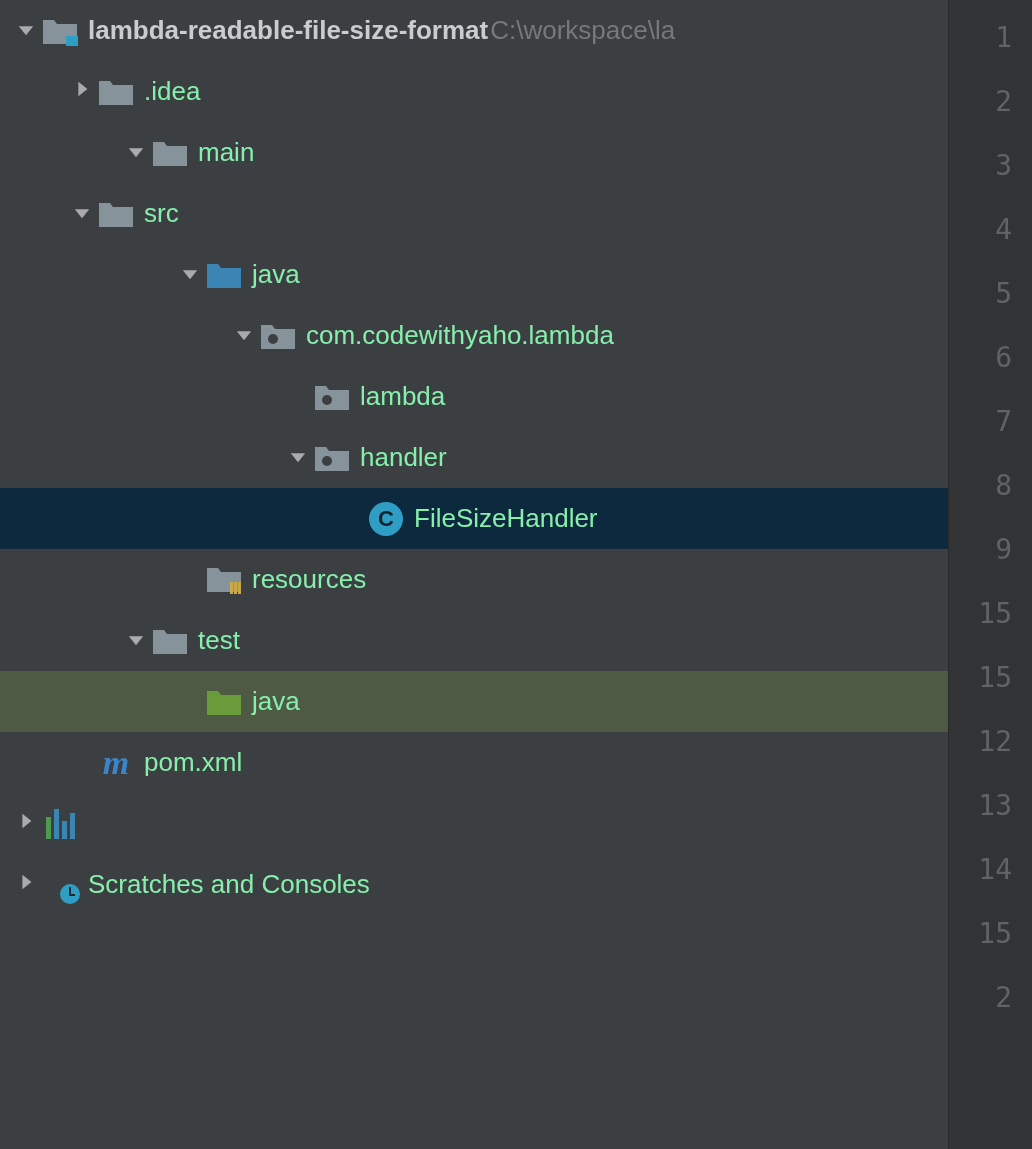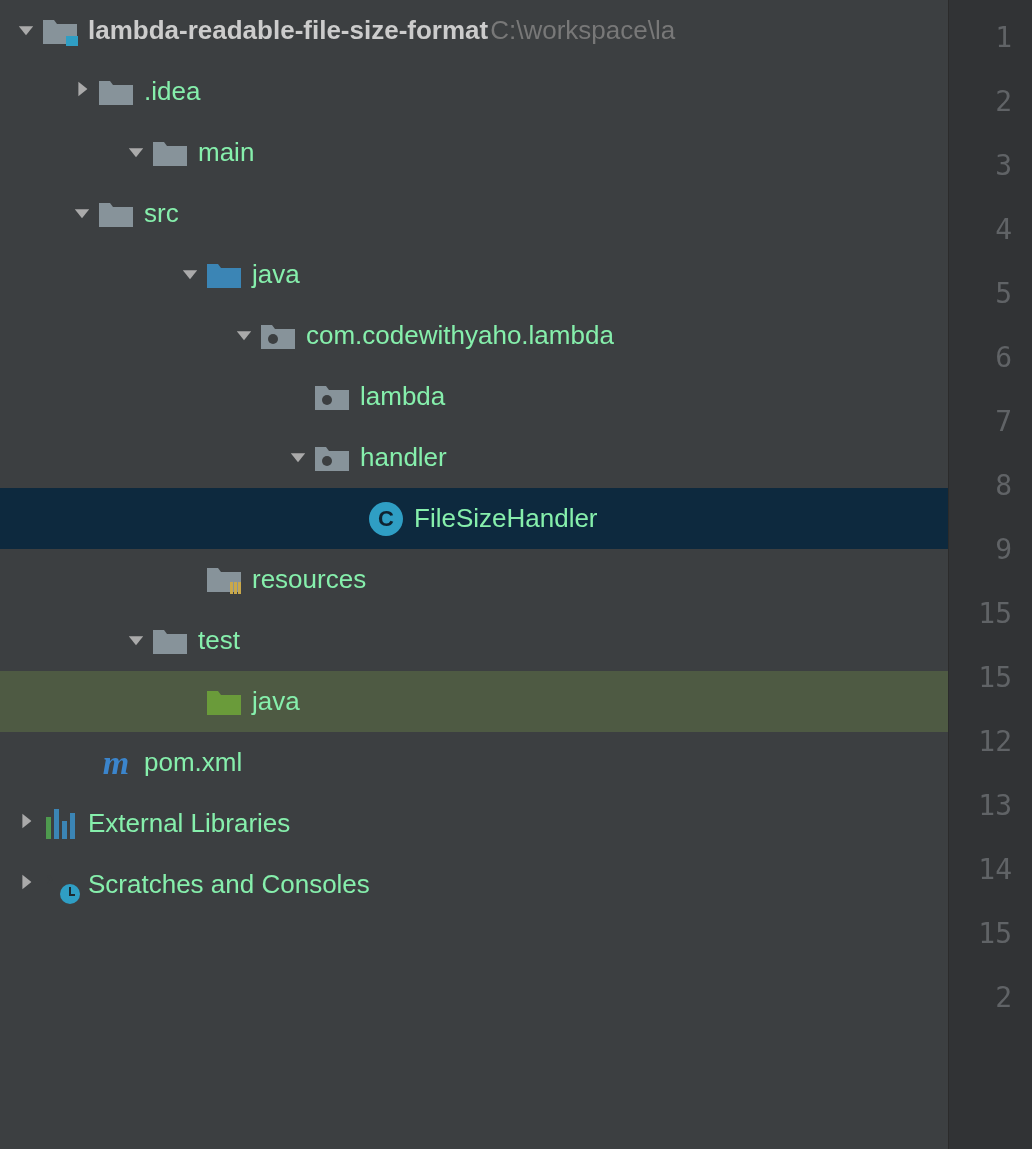--- a/index.html
+++ b/index.html
@@ -338,21 +338,20 @@
         </svg>
     </span>
     <span class="icon">
       <span class="libs-icon">
         <span style="height:22px;background:#4e9a4e"></span>
         <span style="height:30px;background:#3b85b5"></span>
         <span style="height:18px;background:#3b85b5"></span>
         <span style="height:26px;background:#3b85b5"></span>
       </span>
     </span>
-    <span class="label">External Libraries</span>
   </div>
 
   <div class="tree-row">
     <span class="indent" style="width:10px"></span>
     <span class="arrow">
       <svg width="18" height="18" viewBox="0 0 10 10">
           <path d="M3 1 L8 5 L3 9 Z" fill="#aaaaaa"></path>
         </svg>
     </span>
     <span class="icon">

